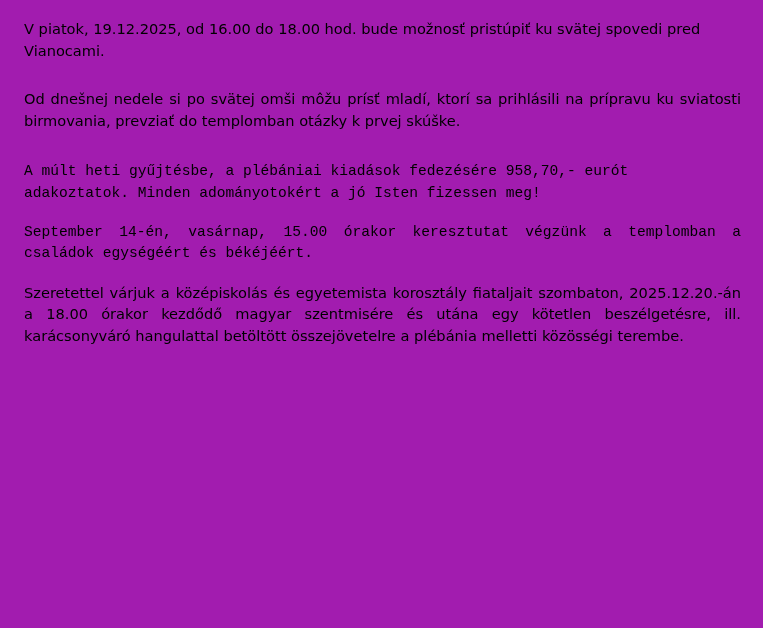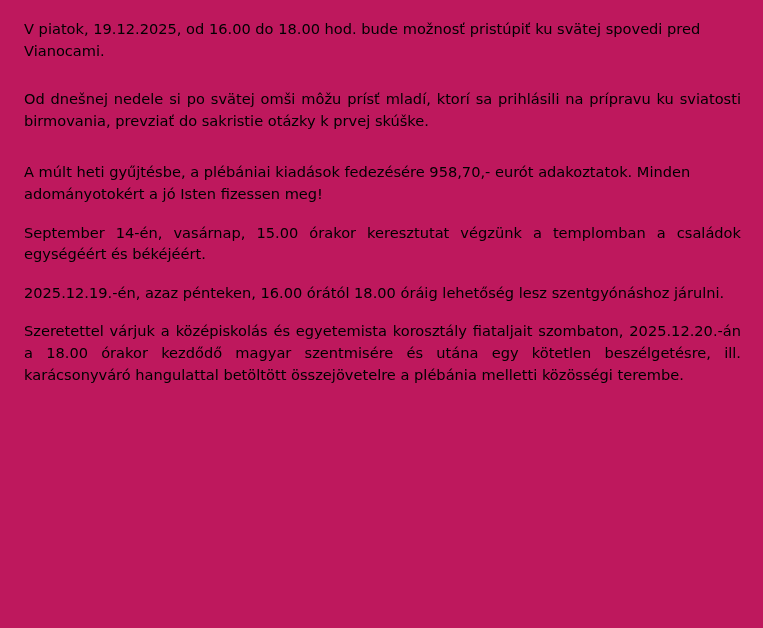--- a/index.html
+++ b/index.html
@@ -11,21 +11,21 @@
     width: 763px;
     height: 628px;
     font-family: "DejaVu Sans", sans-serif;
     color: #000000;
   }
   .page {
     box-sizing: border-box;
     width: 763px;
     height: 628px;
     padding: 18px 22px 10px 24px;
-    background: #be185d;
+    background: #a21caf;
   }
   .para {
     font-size: 14.6px;
     line-height: 1.48;
     text-align: justify;
     text-justify: inter-word;
     margin: 0 0 19px 0;
     -webkit-hyphens: none;
     hyphens: none;
   }
@@ -33,38 +33,38 @@
     margin-bottom: 0;
   }
   .gap-large {
     margin-bottom: 27px;
   }
   .gap-xlarge {
     margin-bottom: 30px;
   }
   .gap-small {
     margin-bottom: 17px;
+    font-family: Liberation Mono, monospace;
   }
   .nojust {
     text-align: left;
   }
 </style>
 </head>
 <body>
 
 <div class="page">
 
   <p class="para nojust gap-large">V piatok, 19.12.2025, od 16.00 do 18.00 hod. bude možnosť pristúpiť ku svätej spovedi pred Vianocami.</p>
 
 
-  <p class="para gap-xlarge">Od dnešnej nedele si po svätej omši môžu prísť mladí, ktorí sa prihlásili na prípravu ku sviatosti birmovania, prevziať do sakristie otázky k prvej skúške.</p>
+  <p class="para gap-xlarge">Od dnešnej nedele si po svätej omši môžu prísť mladí, ktorí sa prihlásili na prípravu ku sviatosti birmovania, prevziať do templomban otázky k prvej skúške.</p>
 
   <p class="para nojust gap-small">A múlt heti gyűjtésbe, a plébániai kiadások fedezésére 958,70,- eurót adakoztatok. Minden adományotokért a jó Isten fizessen meg!</p>
 
   <p class="para gap-small">September 14-én, vasárnap, 15.00 órakor keresztutat végzünk a templomban a családok egységéért és békéjéért.</p>
 
-  <p class="para nojust gap-small">2025.12.19.-én, azaz pénteken, 16.00 órától 18.00 óráig lehetőség lesz szentgyónáshoz járulni.</p>
 
 
 
   <p class="para">Szeretettel várjuk a középiskolás és egyetemista korosztály fiataljait szombaton, 2025.12.20.-án a 18.00 órakor kezdődő magyar szentmisére és utána egy kötetlen beszélgetésre, ill. karácsonyváró hangulattal betöltött összejövetelre a plébánia melletti közösségi terembe.</p>
 
 </div>
 
 </body></html>

